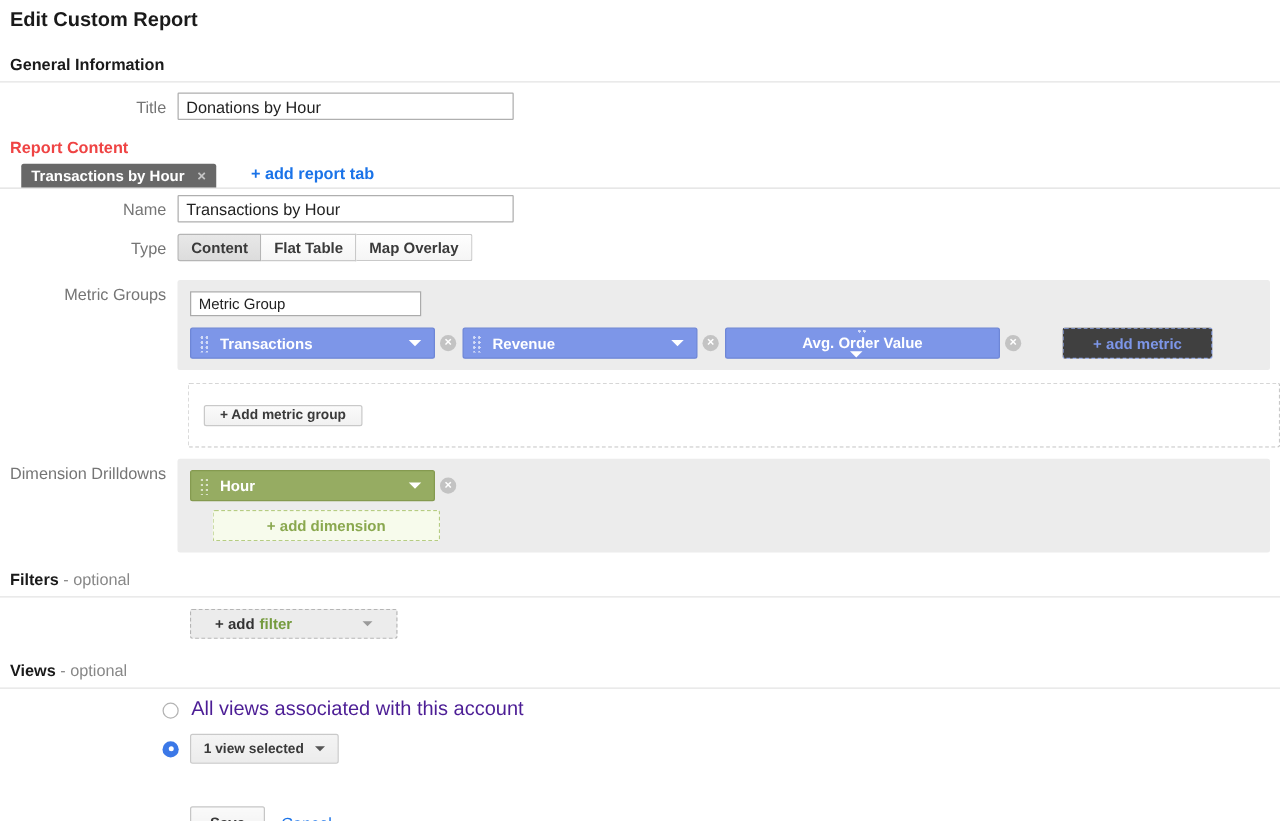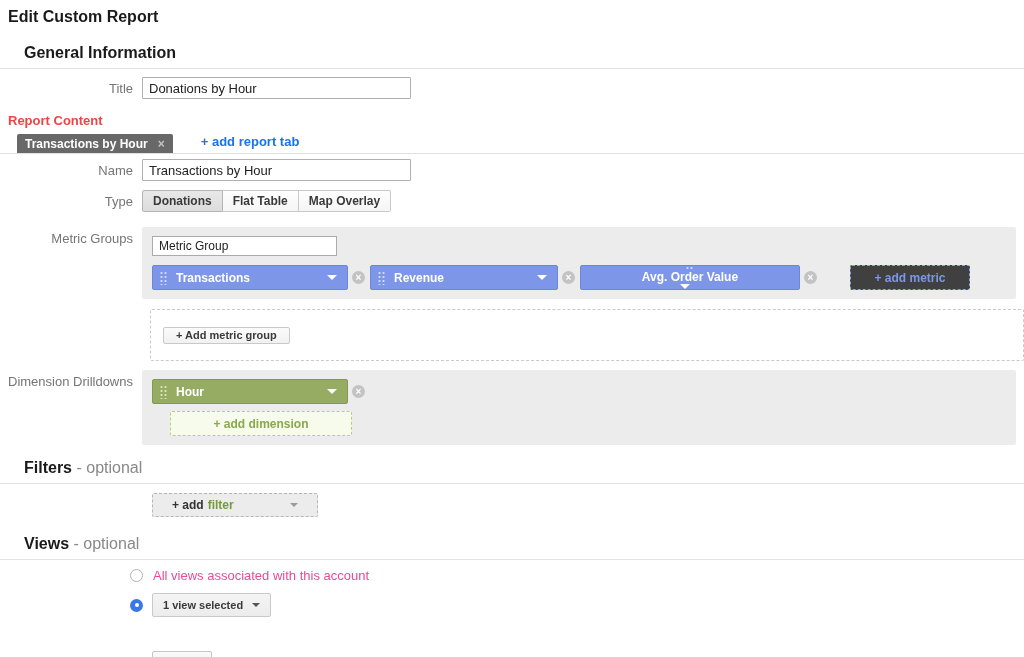--- a/index.html
+++ b/index.html
@@ -1,22 +1,22 @@
 <!DOCTYPE html>
 <html><head>
 <meta charset="utf-8">
 <style>
   * { margin:0; padding:0; box-sizing:border-box; }
   html,body { width:1024px; height:657px; background:#fff; overflow:hidden;
     font-family:"Liberation Sans","DejaVu Sans",sans-serif; font-size:13px; color:#333; }
 
   .page-title { font-size:16px; font-weight:bold; color:#1a1a1a; margin:8px 0 0 8px; }
 
-  .section-heading { margin-top:18px; padding:0 0 6px 24px; border-bottom:1px solid #e3e3e3;
-    font-weight:bold; font-size:16px; color:#1a1a1a; }
+  .section-heading { margin-top:18px; padding:0 0 6px 8px; border-bottom:1px solid #e3e3e3;
+    font-weight:bold; font-size:13px; color:#1a1a1a; }
   .section-heading .optional { font-weight:normal; color:#888; }
 
   .form-row { display:flex; align-items:flex-start; }
   .row-label { width:142px; min-width:142px; text-align:right; padding-right:9px;
     color:#757575; font-size:13px; padding-top:4px; }
 
   .text-input { width:269px; height:22px; border:1px solid #afafaf; border-radius:1px;
     padding:0 6px; font-family:inherit; font-size:13px; color:#222; background:#fff; }
 
   
@@ -92,21 +92,21 @@
   .add-filter-btn .filter-word { color:#759b3e; font-weight:bold; margin-left:4px; }
   .caret-small-gray { width:0; height:0; border-left:4px solid transparent; border-right:4px solid transparent;
     border-top:4px solid #9a9a9a; margin-left:auto; }
 
   .radio-row { display:flex; align-items:center; margin-left:130px; }
   .radio { width:13px; height:13px; border-radius:50%; border:1px solid #b3b3b3; background:#fff;
     cursor:pointer; flex:none; }
   .radio.selected { border:none; background:#3b78e7; position:relative; }
   .radio.selected::after { content:""; position:absolute; left:4.5px; top:4.5px; width:4px; height:4px;
     border-radius:50%; background:#fff; }
-  .radio-label { margin-left:10px; color:#ec4899; font-size:13px; }
+  .radio-label { margin-left:10px; color:#4c1d95; font-size:16px; }
   .views-select-btn { margin-left:9px; height:24px; padding:0 10px;
     background:linear-gradient(#f4f4f4,#ececec); border:1px solid #c9c9c9; border-radius:2px;
     font-size:11px; font-weight:bold; color:#3a3a3a; display:flex; align-items:center; gap:9px;
     cursor:pointer; }
   .caret-small-dark { width:0; height:0; border-left:4px solid transparent; border-right:4px solid transparent;
     border-top:4px solid #555; }
 
   .actions-row { display:flex; align-items:center; margin:34px 0 0 152px; }
   .save-btn { height:26px; padding:0 15px; background:linear-gradient(#fafafa,#f0f0f0);
     border:1px solid #c6c6c6; border-radius:2px; font-size:12px; font-weight:bold; color:#3a3a3a;
@@ -141,21 +141,21 @@
 </div>
 
 <div class="form-row mt5">
   <div class="row-label">Name</div>
   <input class="text-input" type="text" value="Transactions by Hour" style="">
 </div>
 
 <div class="form-row mt9">
   <div class="row-label">Type</div>
   <div class="type-group">
-    <div class="type-btn selected">Donations</div>
+    <div class="type-btn selected">Content</div>
     <div class="type-btn">Flat Table</div>
     <div class="type-btn">Map Overlay</div>
   </div>
 </div>
 
 <div class="form-row mt15">
   <div class="row-label">Metric Groups</div>
   <div class="panel">
     <input class="metric-name-input" type="text" value="Metric Group" style="">
     <div class="pill-row">

